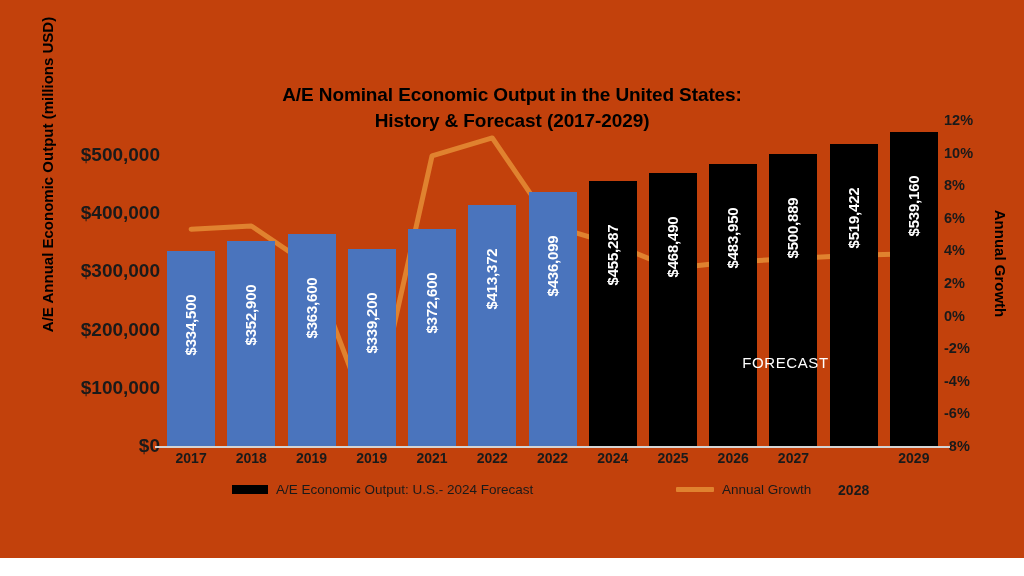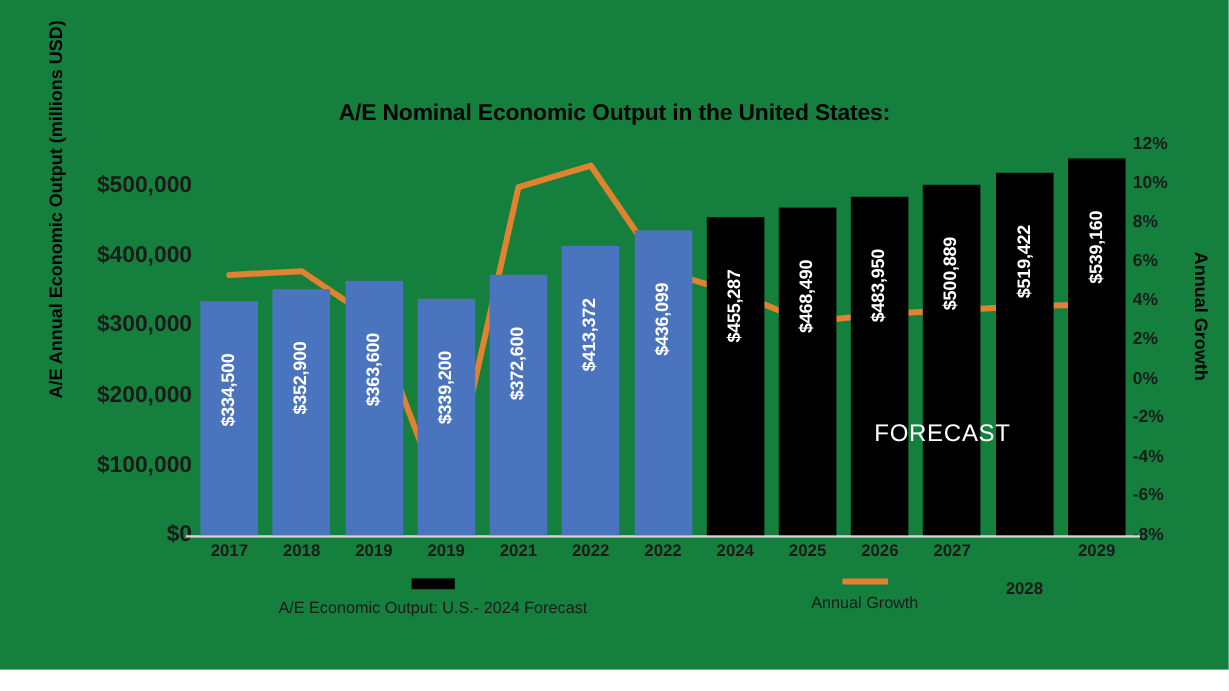--- a/index.html
+++ b/index.html
@@ -7,21 +7,21 @@
     margin: 0; padding: 0;
     width: 1024px; height: 576px;
     background: #ffffff;
     font-family: "Liberation Sans", sans-serif;
     overflow: hidden;
   }
   #chart-root {
     position: relative;
     width: 1024px;
     height: 558px;
-    background: #15803d;
+    background: #c2410c;
   }
 
   
   .chart-title {
     position: absolute;
     left: 0; top: 82px;
     width: 1024px;
     text-align: center;
     font-size: 19px;
     font-weight: bold;
@@ -135,21 +135,21 @@
     white-space: nowrap;
     transform-origin: center center;
     transform: rotate(-90deg);
     letter-spacing: -0.2px;
     pointer-events: none;
   }
 
   .forecast-note {
     position: absolute;
     color: #ffffff;
-    font-size: 20px;
+    font-size: 15px;
     font-weight: normal;
     letter-spacing: 0.6px;
     white-space: nowrap;
     transform: translate(-50%, -50%);
   }
 
   #lineSvg {
     position: absolute;
     left: 0; top: 0;
     width: 783px; height: 326px;
@@ -166,41 +166,41 @@
     height: 22px;
   }
   .legend-entry {
     position: absolute;
     display: flex;
     align-items: center;
     gap: 8px;
     font-size: 13.5px;
     color: #1a1a1a;
     white-space: nowrap;
-    flex-direction: column;
   }
   .swatch-bar {
     width: 36px; height: 9px;
     background: #000000;
     display: inline-block;
   }
   .swatch-line {
     width: 38px; height: 5px;
     background: #e0822f;
     display: inline-block;
     border-radius: 1px;
   }
 </style>
 </head>
 <body>
 
 <div id="chart-root">
 
   <div class="chart-title">
     <span>A/E Nominal Economic Output in the United States:</span>
+    <span class="line2">History &amp; Forecast (2017-2029)</span>
   </div>
 
   <div class="axis-title-left">A/E Annual Economic Output (millions USD)</div>
   <div class="axis-title-right">Annual Growth</div>
 
   <div class="ytick-left-wrap" id="ytl">
       <div class="ytick-left" style="top: 446px;">$0</div>
       <div class="ytick-left" style="top: 387.786px;">$100,000</div>
       <div class="ytick-left" style="top: 329.571px;">$200,000</div>
       <div class="ytick-left" style="top: 271.357px;">$300,000</div>

